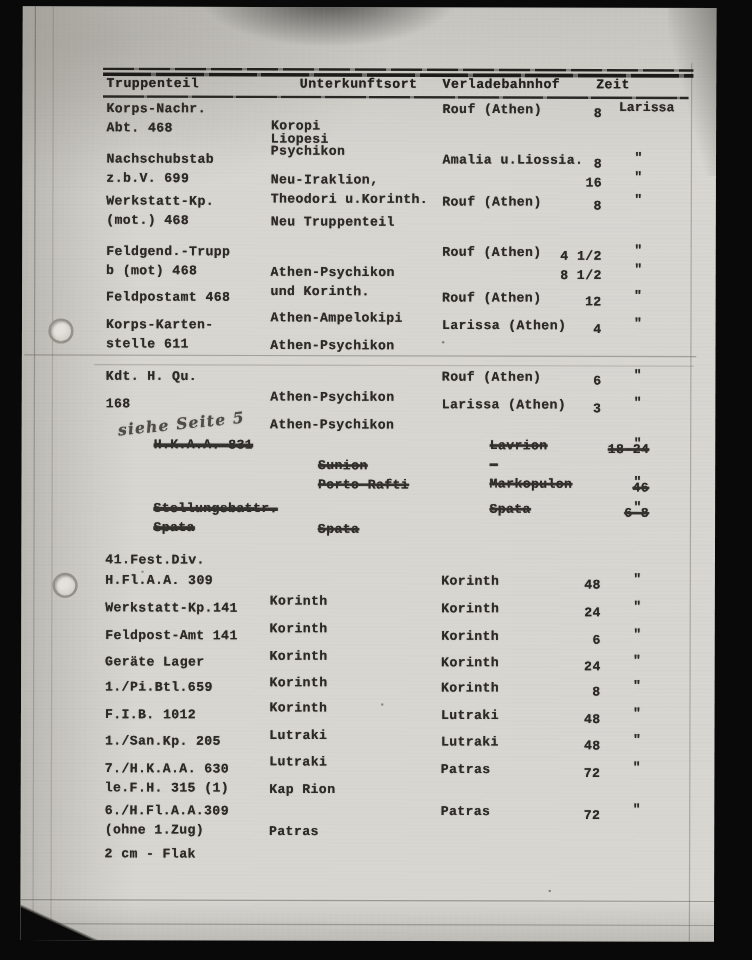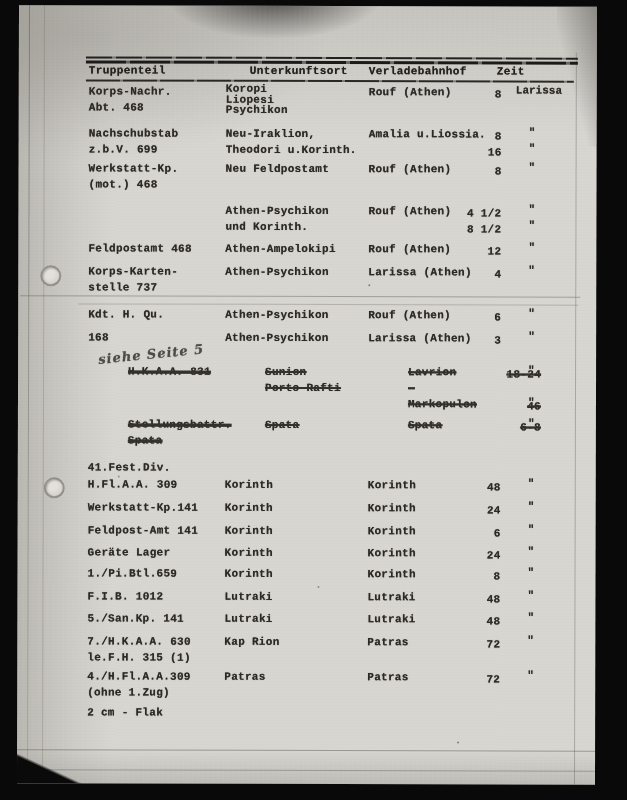--- a/index.html
+++ b/index.html
@@ -66,21 +66,21 @@
     background:repeating-linear-gradient(90deg,#2a2825 0 34px, rgba(42,40,37,.5) 34px 37px);}
   .hdr{
     position:absolute;top:59px;font-size:11px;font-weight:700;color:#24221f;
     letter-spacing:.4px;white-space:nowrap;
     text-shadow:0 0 .7px rgba(36,34,31,.8);
   }
   #rows{position:absolute;left:70px;top:0;width:500px;}
   .row{position:absolute;left:0;width:500px;}
   .cell{position:absolute;top:0;white-space:nowrap;}
   .col-t{left:0;width:135px;}
-  .col-u{left:137px;width:142px;}
+  .col-u{left:137px;width:142px;margin-top:17px;}
   .col-v{left:280px;width:115px;}
   .col-z{left:367px;width:120px;}
   .ln{
     display:block;font-size:11px;font-weight:700;color:#2c2a26;
     line-height:16px;letter-spacing:.3px;
     text-shadow:0 0 .7px rgba(44,42,38,.75);
   }
   .col-u.tight .ln{line-height:10.5px;}
   .zline{position:relative;height:16px;}
   .zval{display:inline-block;width:46px;text-align:right;}
@@ -160,31 +160,33 @@
           <div class="zline"><span class="zval ln">8</span><span class="zunit ditto">"</span></div>
           <div class="zline"><span class="zval ln">16</span><span class="zunit ditto">"</span></div>
         </div>
       </div>
       <div class="row" style="top: 155px;">
         <div class="cell col-t">
           <span class="ln">Werkstatt-Kp.</span>
           <span class="ln">(mot.) 468</span>
         </div>
         <div class="cell col-u">
-          <span class="ln">Neu Feldpostamt</span>
+          <span class="ln">Neu Truppenteil</span>
         </div>
         <div class="cell col-v">
           <span class="ln">Rouf (Athen)</span>
         </div>
         <div class="cell col-z">
           <div class="zline"><span class="zval ln">8</span><span class="zunit ditto">"</span></div>
         </div>
       </div>
       <div class="row" style="top: 197px;">
         <div class="cell col-t">
+          <span class="ln">Feldgend.-Trupp</span>
+          <span class="ln">b (mot) 468</span>
         </div>
         <div class="cell col-u">
           <span class="ln">Athen-Psychikon</span>
           <span class="ln">und Korinth.</span>
         </div>
         <div class="cell col-v">
           <span class="ln">Rouf (Athen)</span>
         </div>
         <div class="cell col-z">
           <div class="zline"><span class="zval ln">4 1/2</span><span class="zunit ditto">"</span></div>
@@ -201,21 +203,21 @@
         <div class="cell col-v">
           <span class="ln">Rouf (Athen)</span>
         </div>
         <div class="cell col-z">
           <div class="zline"><span class="zval ln">12</span><span class="zunit ditto">"</span></div>
         </div>
       </div>
       <div class="row" style="top: 258px;">
         <div class="cell col-t">
           <span class="ln">Korps-Karten-</span>
-          <span class="ln">stelle 737</span>
+          <span class="ln">stelle 611</span>
         </div>
         <div class="cell col-u">
           <span class="ln">Athen-Psychikon</span>
         </div>
         <div class="cell col-v">
           <span class="ln">Larissa (Athen)</span>
         </div>
         <div class="cell col-z">
           <div class="zline"><span class="zval ln">4</span><span class="zunit ditto">"</span></div>
         </div>
@@ -369,21 +371,21 @@
         </div>
         <div class="cell col-v">
           <span class="ln">Lutraki</span>
         </div>
         <div class="cell col-z">
           <div class="zline"><span class="zval ln">48</span><span class="zunit ditto">"</span></div>
         </div>
       </div>
       <div class="row" style="top: 605px;">
         <div class="cell col-t">
-          <span class="ln">5./San.Kp. 141</span>
+          <span class="ln">1./San.Kp. 205</span>
         </div>
         <div class="cell col-u">
           <span class="ln">Lutraki</span>
         </div>
         <div class="cell col-v">
           <span class="ln">Lutraki</span>
         </div>
         <div class="cell col-z">
           <div class="zline"><span class="zval ln">48</span><span class="zunit ditto">"</span></div>
         </div>
@@ -398,21 +400,21 @@
         </div>
         <div class="cell col-v">
           <span class="ln">Patras</span>
         </div>
         <div class="cell col-z">
           <div class="zline"><span class="zval ln">72</span><span class="zunit ditto">"</span></div>
         </div>
       </div>
       <div class="row" style="top: 663px;">
         <div class="cell col-t">
-          <span class="ln">4./H.Fl.A.A.309</span>
+          <span class="ln">6./H.Fl.A.A.309</span>
           <span class="ln">(ohne 1.Zug)</span>
         </div>
         <div class="cell col-u">
           <span class="ln">Patras</span>
         </div>
         <div class="cell col-v">
           <span class="ln">Patras</span>
         </div>
         <div class="cell col-z">
           <div class="zline"><span class="zval ln">72</span><span class="zunit ditto">"</span></div>

